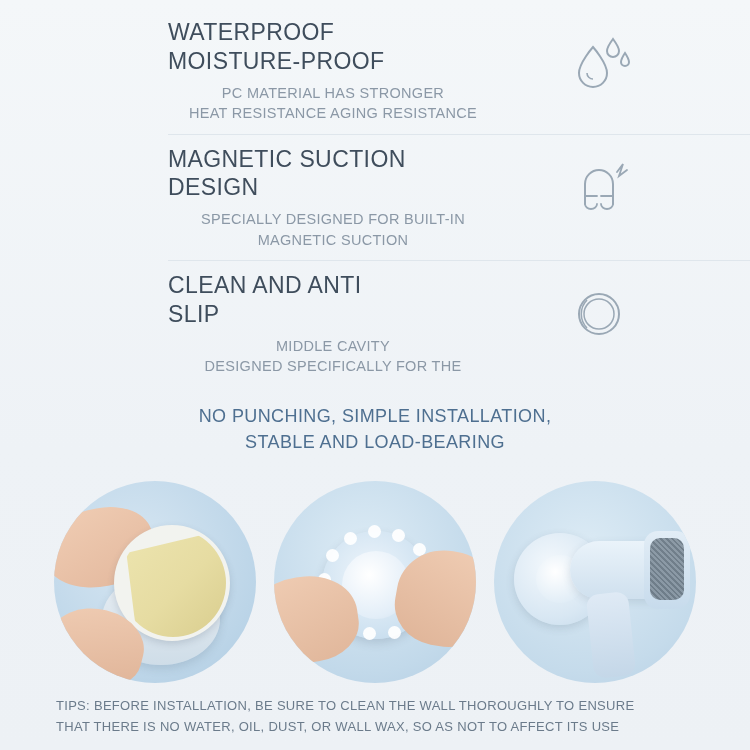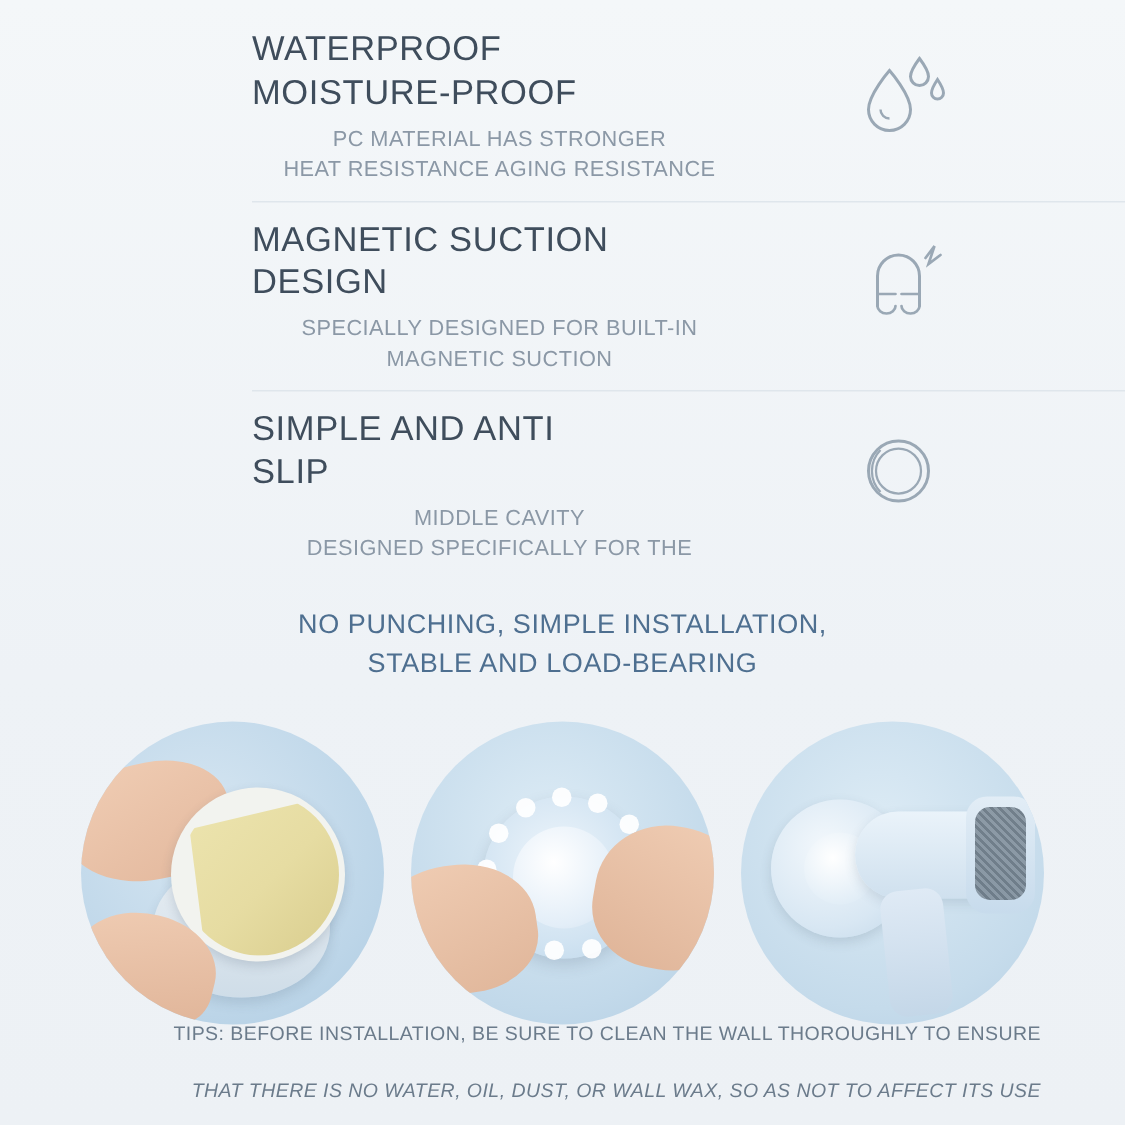--- a/index.html
+++ b/index.html
@@ -240,28 +240,28 @@
     border-radius: 12px;
     background: linear-gradient(180deg,#dfeaf5 0%, #c4d7e8 100%);
     transform: rotate(-6deg);
   }
 
   
   .tips {
     position: absolute;
     left: 0; right: 0;
     bottom: 14px;
-    text-align: right;
+    text-align: left;
     font-size: 13px;
     line-height: 1.5;
     color: #6b7b8b;
     letter-spacing: 0.3px;
     padding: 0 56px;
   }
-  .tips-line + .tips-line { margin-top: 18px; font-style: italic; }
+  .tips-line + .tips-line { margin-top: 1px; }
 </style>
 </head>
 <body>
 
 <div class="page">
 
   <div class="features">
 
     <div class="feature">
       <div class="feature-texts">
@@ -303,21 +303,21 @@
           <path d="M22 48 a6 5 0 0 0 12 0" stroke-width="1.8"></path>
           <path d="M38 48 a6 5 0 0 0 12 0" stroke-width="1.8"></path>
           <path d="M54 16 L60 8 L56 20 L64 14" stroke-width="1.8"></path>
         </svg>
       </div>
     </div>
 
     <div class="feature">
       <div class="feature-texts">
         <div class="feature-title">
-          <div>SIMPLE AND ANTI</div>
+          <div>CLEAN AND ANTI</div>
           <div>SLIP</div>
         </div>
         <div class="feature-desc">
           <div>MIDDLE CAVITY</div>
           <div>DESIGNED SPECIFICALLY FOR THE</div>
         </div>
       </div>
       <div class="feature-icon">
         <svg width="74" height="66" viewBox="0 0 74 66" fill="none" stroke="#9aa8b5" stroke-width="2">
           <circle cx="36" cy="32" r="20"></circle>

